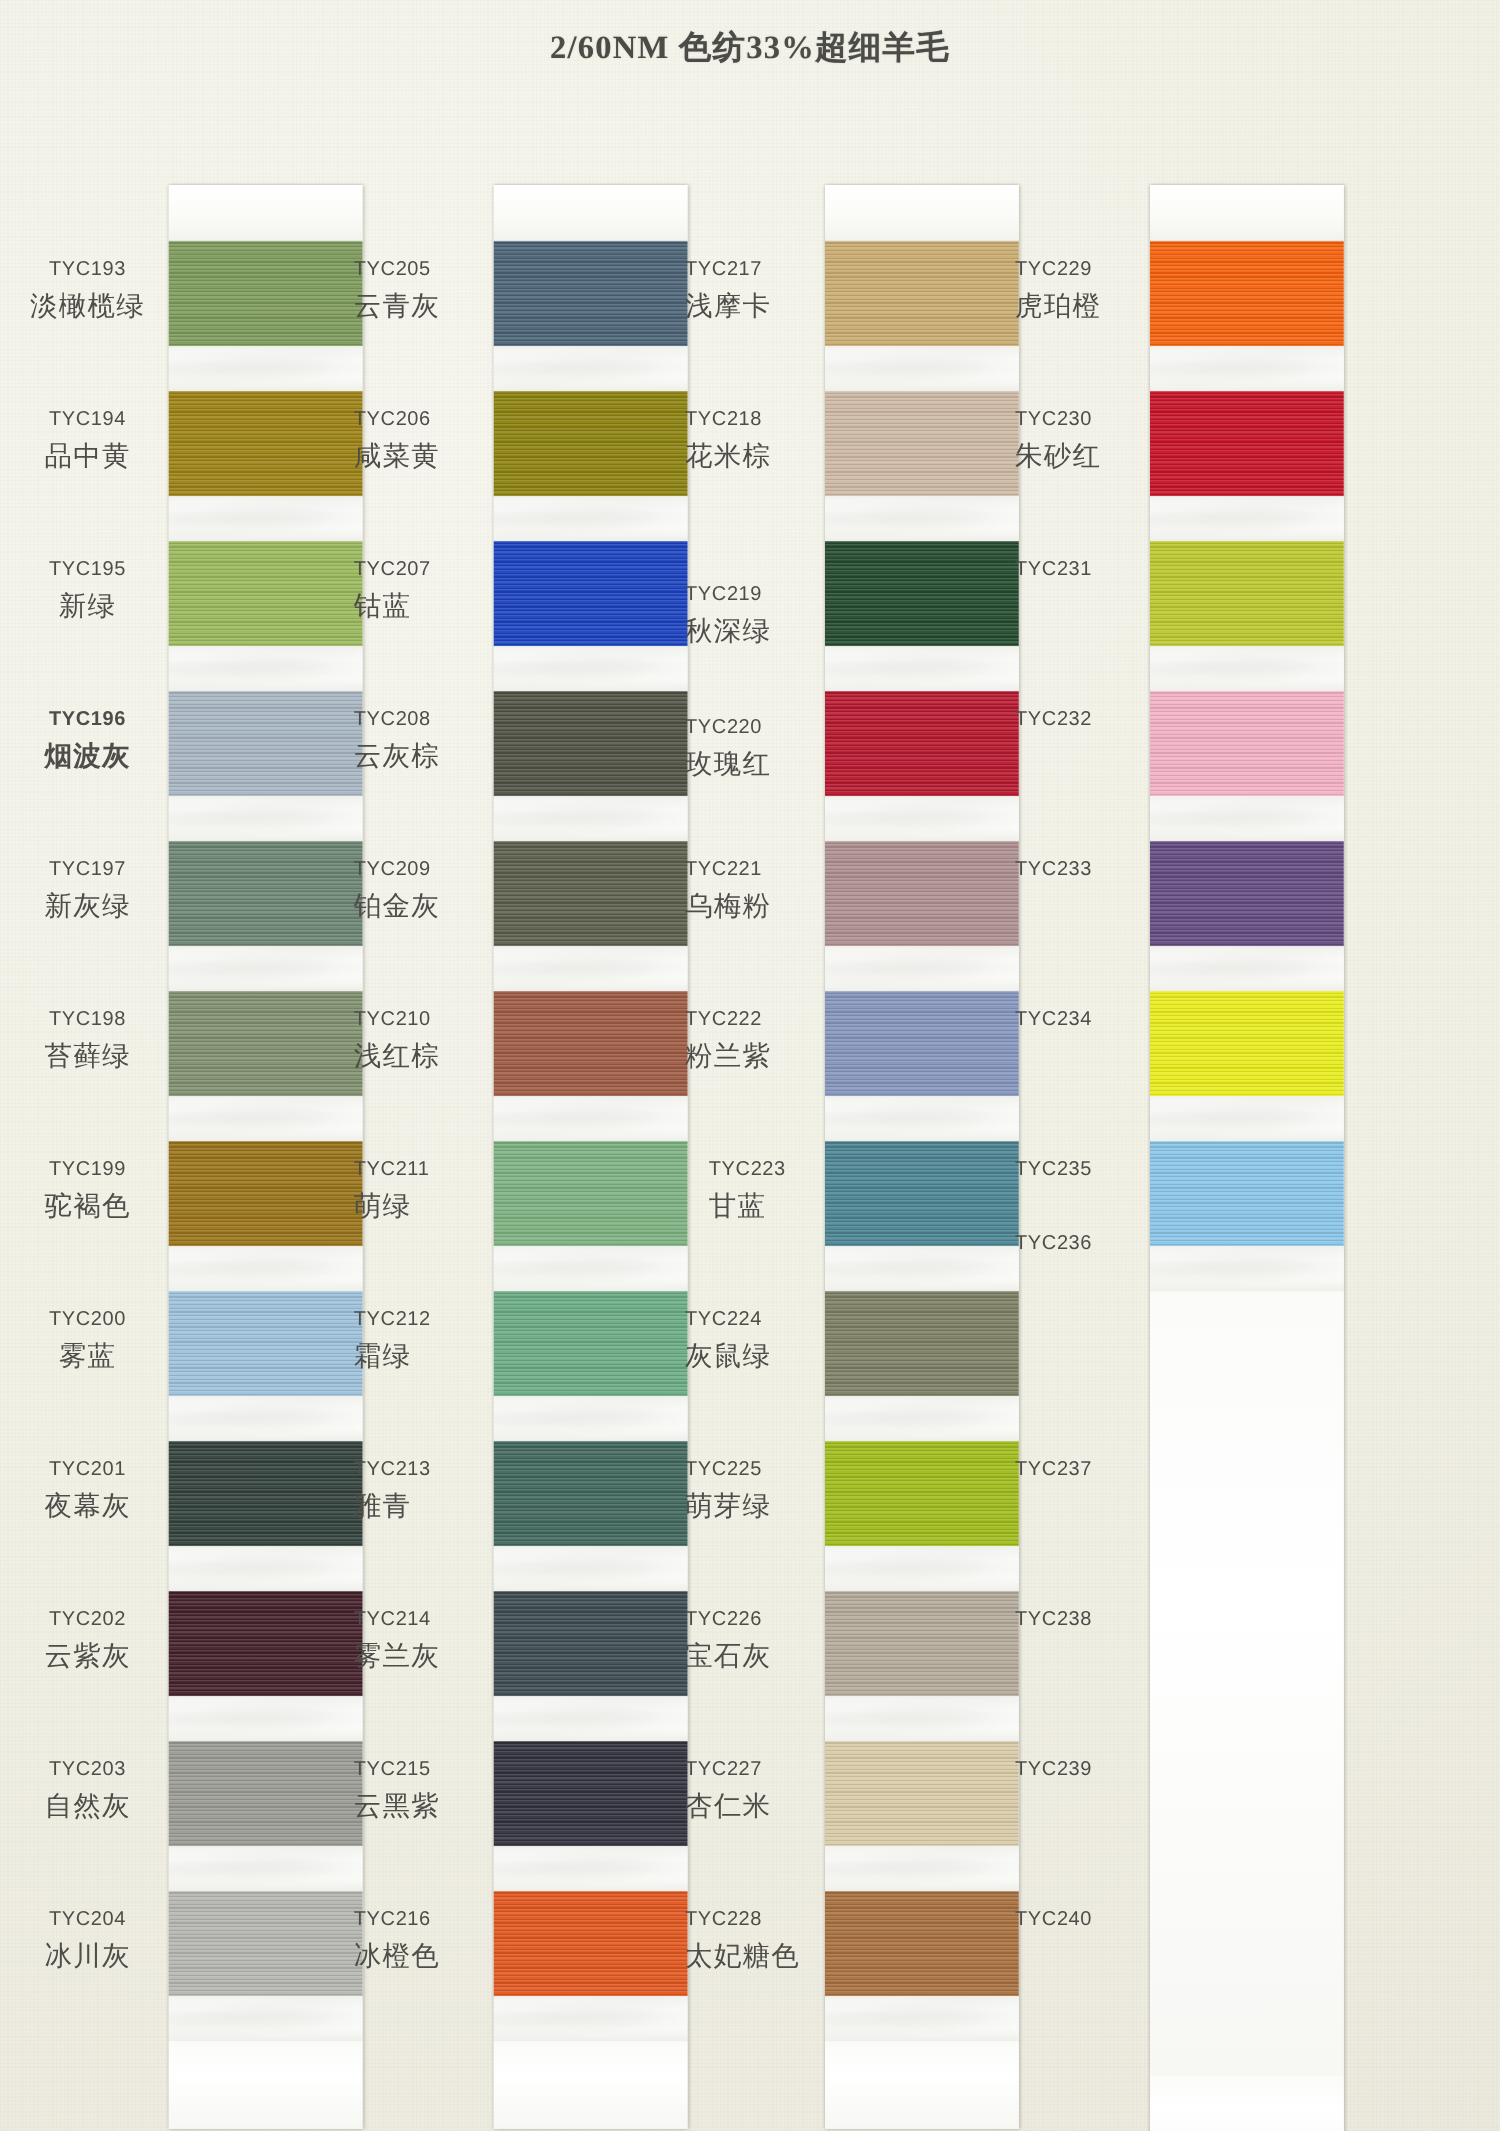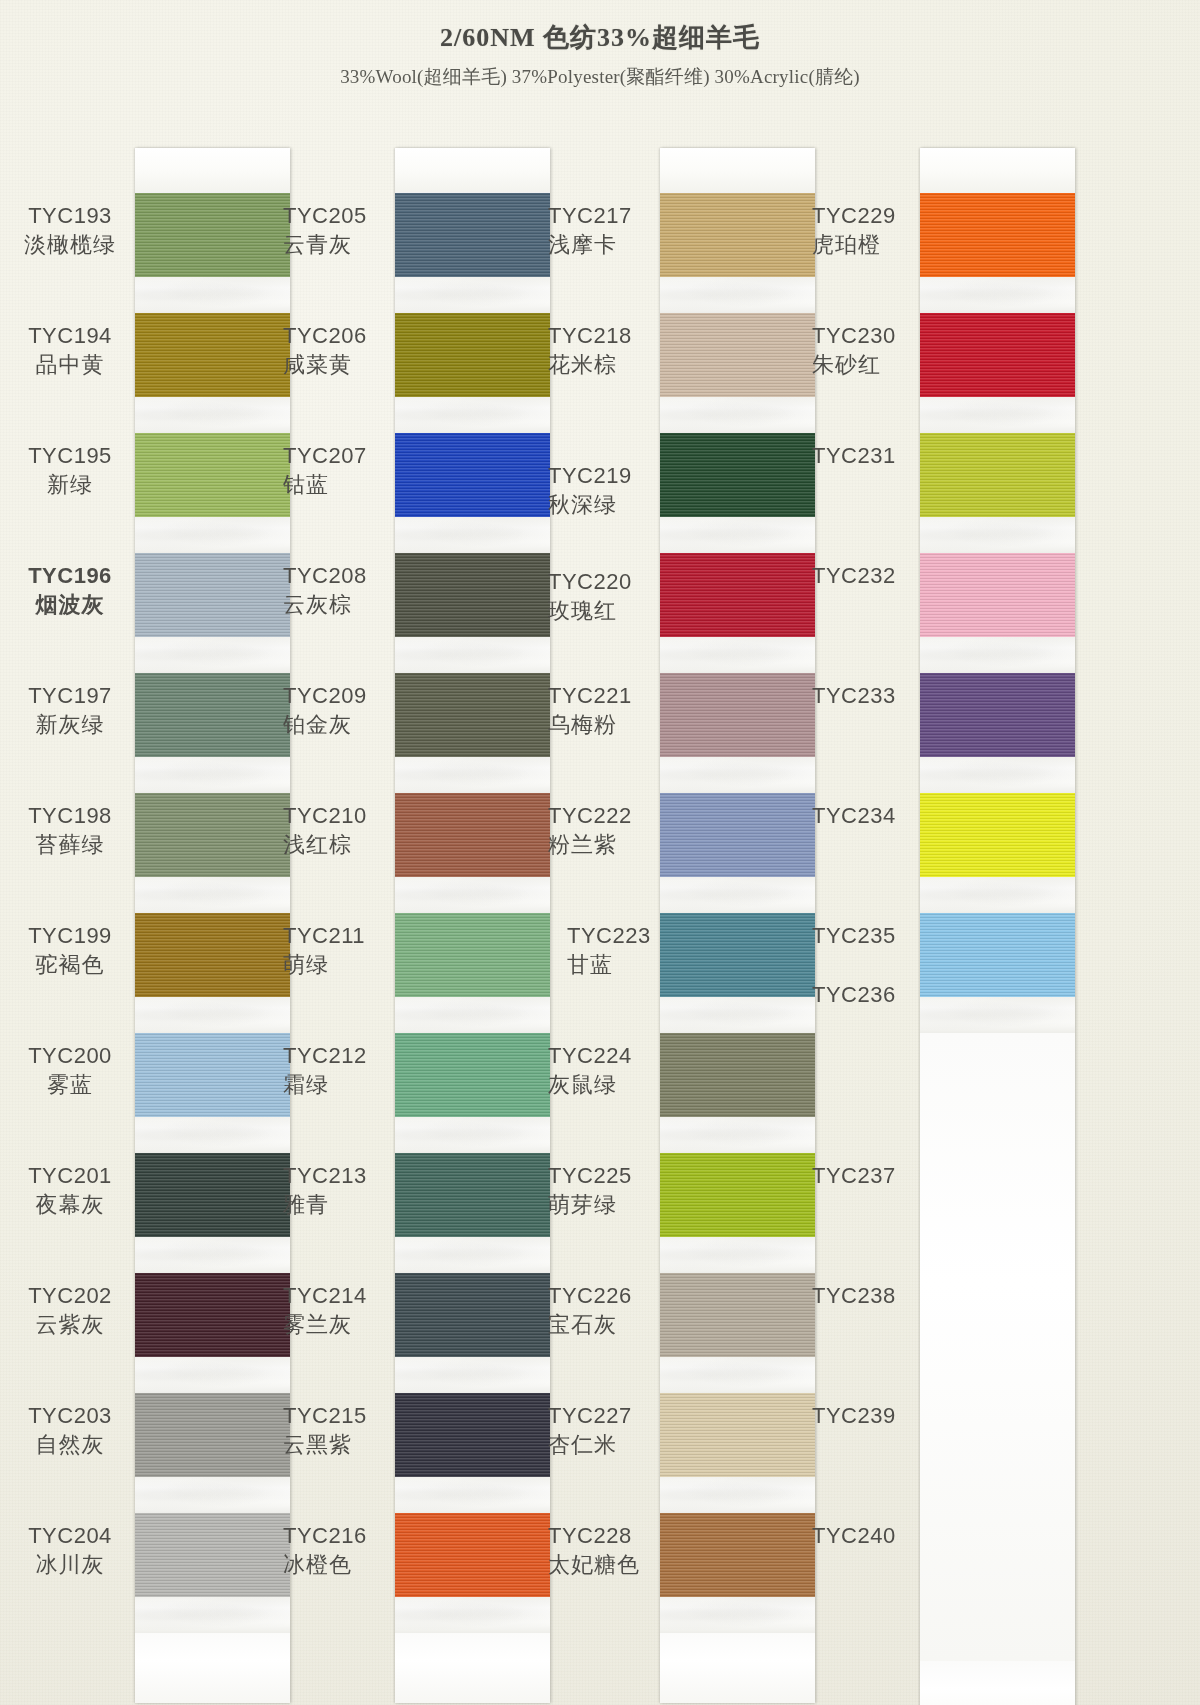--- a/index.html
+++ b/index.html
@@ -61,39 +61,38 @@
   }
   .blank{
     width:100%;
     background:linear-gradient(180deg,#fbfbfa 0%,#ffffff 40%,#f7f7f4 100%);
   }
   .label{
     position:absolute;text-align:center;width:130px;
     color:#52514d;
   }
   .label .code{
-    font-size:22px;letter-spacing:.5px;line-height:28px;
+    font-size:16px;letter-spacing:.5px;line-height:28px;
     font-family:"Liberation Sans","DejaVu Sans",sans-serif;
     color:#4e4d49;
   }
   .label .cn{
     font-size:22px;line-height:30px;letter-spacing:1px;
     font-family:"Liberation Serif","DejaVu Serif",serif;
     color:#4e4d49;
   }
   .label.l-left{text-align:left;}
 </style>
 </head>
 <body>
 
 <div id="card"></div>
 
 <div id="header">
   <div id="title">2/60NM  色纺33%超细羊毛</div>
-  <div id="subtitle">33%Wool(超细羊毛) 37%Polyester(聚酯纤维) 30%Acrylic(腈纶)</div>
 </div>
 
 <div id="strips">
     <div class="strip" style="left: 135px;">
       <div class="strip-top"></div>
       <div class="swatch" title="TYC193" style="height: 84px; background: rgb(125, 154, 92);"></div>
       <div class="gap"></div>
       <div class="swatch" title="TYC194" style="height: 84px; background: rgb(155, 129, 22);"></div>
       <div class="gap"></div>
       <div class="swatch" title="TYC195" style="height: 84px; background: rgb(154, 184, 92);"></div>

